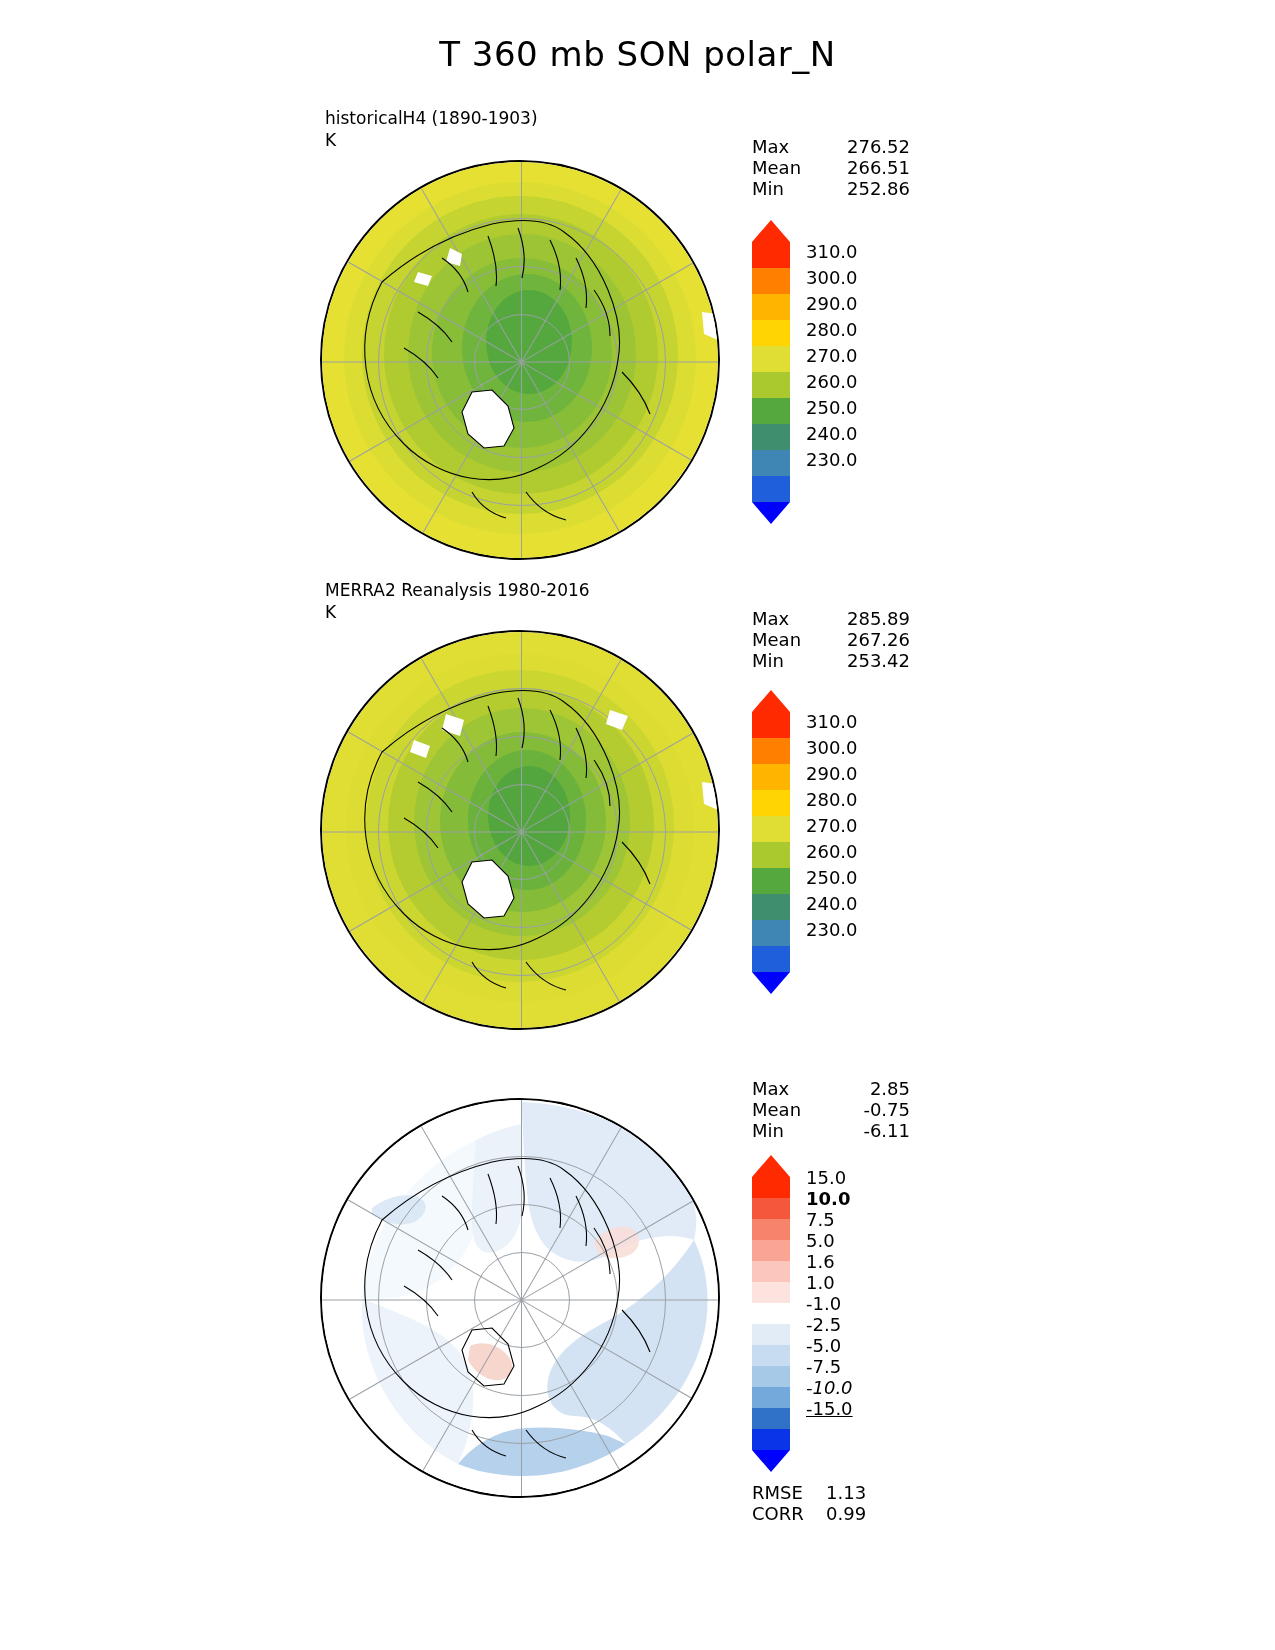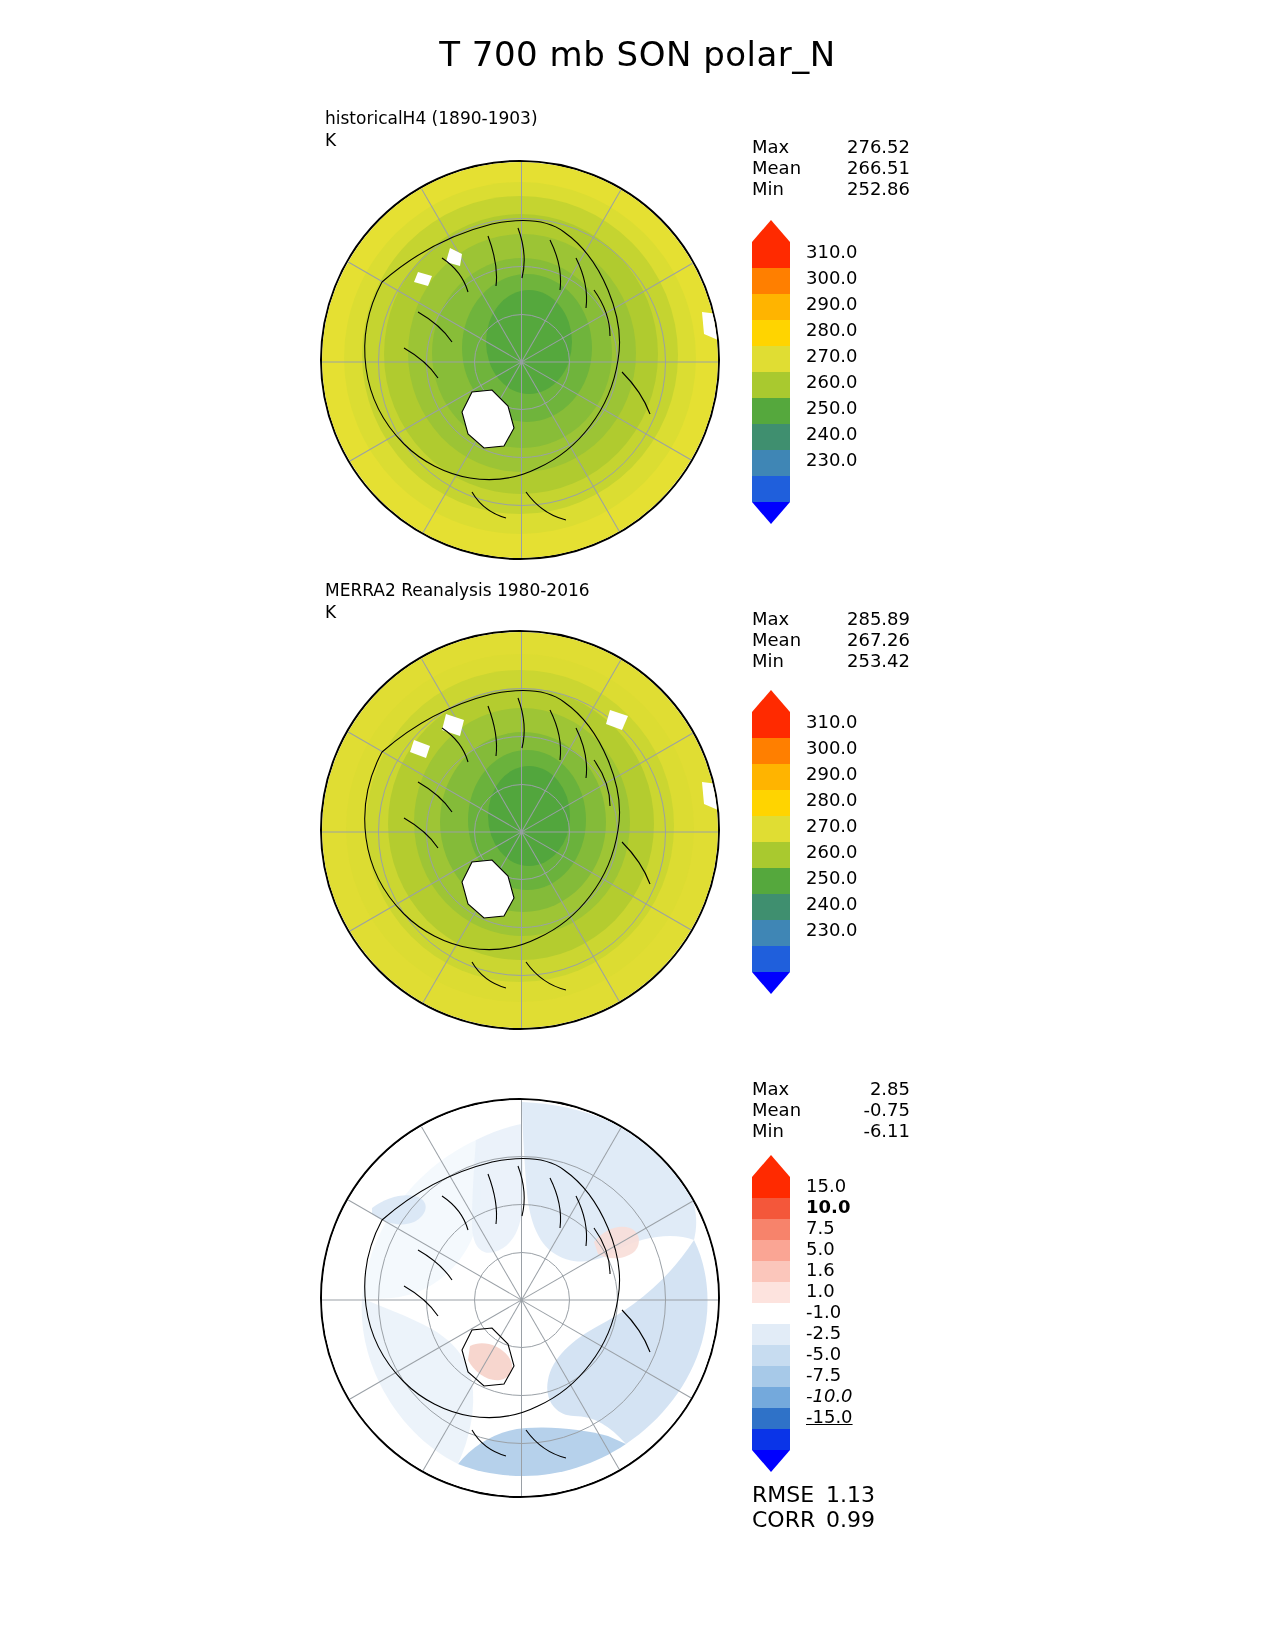--- a/index.html
+++ b/index.html
@@ -6,41 +6,41 @@
   body{width:1275px;height:1650px;position:relative;font-family:"DejaVu Sans",sans-serif;color:#000;overflow:hidden;}
   .title{position:absolute;top:34px;left:0;width:1275px;text-align:center;font-size:34px;letter-spacing:.5px;}
   .panel{position:absolute;left:0;width:1275px;}
   .ptitle{position:absolute;font-size:17px;}
   .punit{position:absolute;font-size:17px;}
   .ptitle-center{position:absolute;width:760px;text-align:center;font-size:21px;}
   .stats{position:absolute;font-size:18px;}
   .stats div{display:flex;}
   .stats .lbl{width:74px;}
   .stats .val{width:84px;text-align:right;}
-  .rmse{position:absolute;font-size:22px;}
+  .rmse{position:absolute;font-size:18px;}
   .rmse div{display:flex;}
   .rmse .lbl{width:74px;}
   .rmse .val{width:84px;text-align:left;}
   .map{position:absolute;width:400px;height:400px;}
   .globe{position:absolute;left:0;top:0;width:400px;height:400px;border-radius:50%;border:2px solid #000;overflow:hidden;background:#fff;box-sizing:border-box;}
   .ring{position:absolute;border-radius:50%;border:1px solid #9aa0a6;box-sizing:border-box;}
   .merid{position:absolute;background:#9aa0a6;width:1px;left:199px;top:0;height:400px;transform-origin:50% 50%;}
   .band{position:absolute;border-radius:50%;}
   .cbar{position:absolute;width:38px;}
   .cbar .seg{width:38px;height:26px;}
   .cbar .arrow-up{width:0;height:0;border-left:19px solid transparent;border-right:19px solid transparent;}
   .cbar .arrow-dn{width:0;height:0;border-left:19px solid transparent;border-right:19px solid transparent;}
   .ticks{position:absolute;font-size:18px;}
   .ticks div{height:26px;line-height:26px;}
   svg.coast{position:absolute;left:0;top:0;width:400px;height:400px;}
 </style>
 </head>
 <body>
 
-<div class="title">T 700 mb SON polar_N</div>
+<div class="title">T 360 mb SON polar_N</div>
 
 <div class="panel" style="top:0;">
   <div class="ptitle" style="left:325px;top:108px;">historicalH4 (1890-1903)</div>
   <div class="punit" style="left:325px;top:130px;">K</div>
 
   <div class="stats" style="left:752px;top:136px;">
     <div>
         <span class="lbl">Max</span>
         <span class="val">276.52</span>
       </div>
@@ -317,21 +317,21 @@
     <div class="seg" style="background:#ffffff;height:21px;"></div>
     <div class="seg" style="background:#e2ecf7;height:21px;"></div>
     <div class="seg" style="background:#c7dcf0;height:21px;"></div>
     <div class="seg" style="background:#a7c9e8;height:21px;"></div>
     <div class="seg" style="background:#74a9dc;height:21px;"></div>
     <div class="seg" style="background:#2f72c8;height:21px;"></div>
     <div class="seg" style="background:#0a34e8;height:21px;"></div>
     <div class="arrow-dn" style="border-top:22px solid #0000ff;"></div>
   </div>
   <div class="ticks" style="left:806px;top:1167px;">
-    <div style="height:21px;line-height:21px;margin-top:8px;">15.0</div>
+    <div style="height:21px;line-height:21px;">15.0</div>
     <div style="height:21px;line-height:21px;font-weight:bold;">10.0</div>
     <div style="height:21px;line-height:21px;">7.5</div>
     <div style="height:21px;line-height:21px;">5.0</div>
     <div style="height:21px;line-height:21px;">1.6</div>
     <div style="height:21px;line-height:21px;">1.0</div>
     <div style="height:21px;line-height:21px;">-1.0</div>
     <div style="height:21px;line-height:21px;">-2.5</div>
     <div style="height:21px;line-height:21px;">-5.0</div>
     <div style="height:21px;line-height:21px;">-7.5</div>
     <div style="height:21px;line-height:21px;font-style:italic;">-10.0</div>

